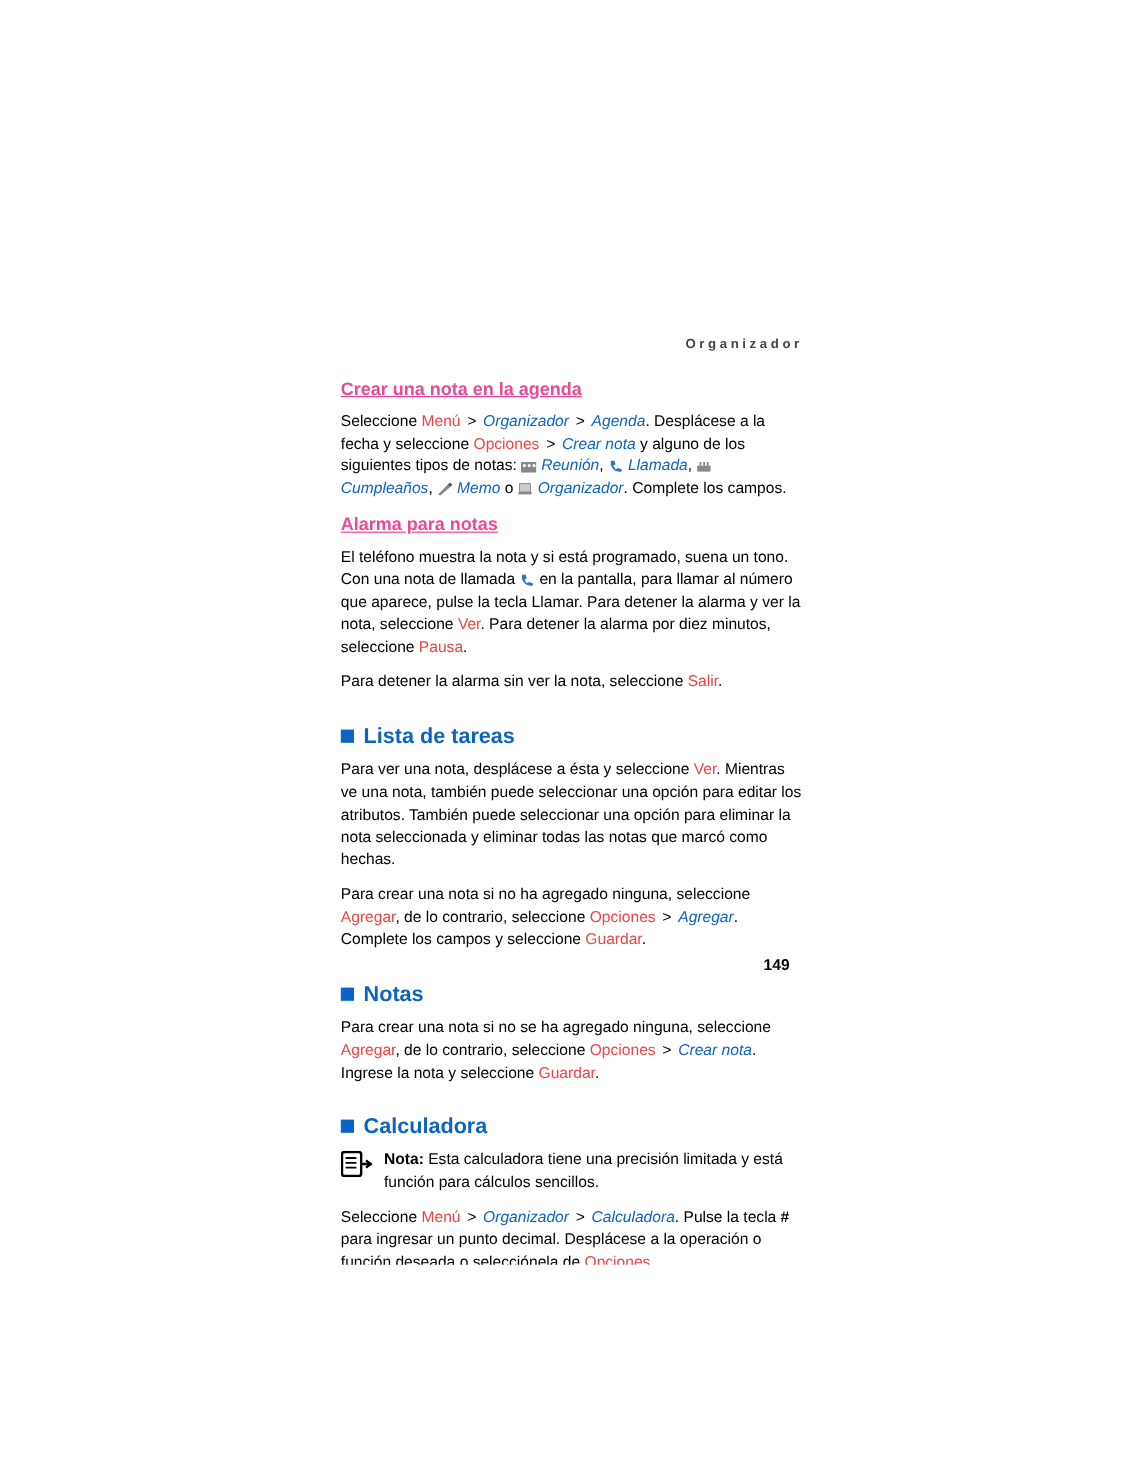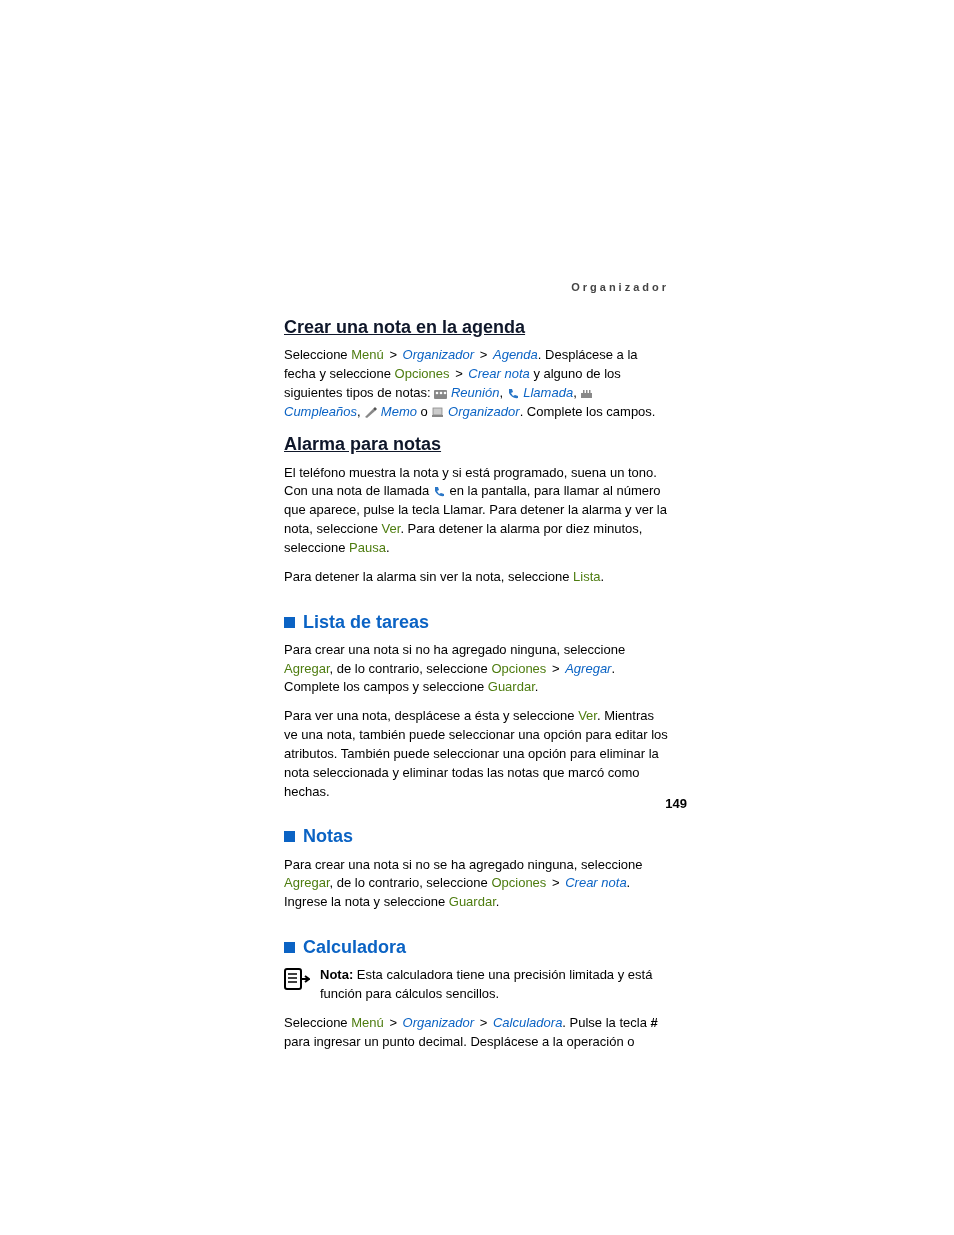--- a/index.html
+++ b/index.html
@@ -20,51 +20,51 @@
   }
   .running-head {
     text-align: right;
     font-size: 11px;
     letter-spacing: 3px;
     color: #444;
     font-weight: bold;
     margin-bottom: 18px;
   }
   h3.underline {
-    font-size: 18px;
+    font-size: 15px;
     font-weight: bold;
     text-decoration: underline;
     margin: 0 0 6px 0;
-    color: #0f172a;
+    color: #ec4899;
   }
   h2.section {
     color: #0b63c4;
     font-size: 18px;
     font-weight: bold;
     margin: 22px 0 6px 0;
   }
   .sq {
     display: inline-block;
     width: 11px;
     height: 11px;
     background: #0b63c4;
     margin-right: 8px;
     vertical-align: 0px;
   }
   p {
     margin: 0 0 10px 0;
     text-align: left;
   }
-  .link { color: #4d7c0f; }
+  .link { color: #ef4444; }
   .em { font-style: italic; color: #0b63c4; }
   .bold { font-weight: bold; }
   .page-num {
     position: absolute;
     bottom: 240px;
-    right: 267px;
+    right: 296px;
     font-weight: bold;
     font-size: 13px;
   }
   .ico {
     display: inline-block;
     vertical-align: -2px;
     width: 13px;
     height: 11px;
   }
   .note-row {
@@ -123,31 +123,31 @@
     <span class="em">Organizador</span><span>. Complete los campos.</span>
   </p>
 
   <h3 class="underline" style="">Alarma para notas</h3>
   <p>
     <span>El teléfono muestra la nota y si está programado, suena un tono. Con una nota de llamada </span><svg class="ico" viewBox="0 0 13 11">
         <path d="M2 1 L5 1 L6 4 L4 5 L6 8 L8 7 L11 8 L11 10 Q5 11 2 5 Z" fill="#2b77c7"></path>
       </svg><span> en la pantalla, para llamar al número que aparece, pulse la tecla Llamar. Para detener la alarma y ver la nota, seleccione </span><span class="link">Ver</span><span>. Para detener la alarma por diez minutos, seleccione </span><span class="link">Pausa</span><span>.</span>
   </p>
   <p>
-    <span>Para detener la alarma sin ver la nota, seleccione </span><span class="link">Lista</span><span>.</span>
+    <span>Para detener la alarma sin ver la nota, seleccione </span><span class="link">Salir</span><span>.</span>
   </p>
 
   <h2 class="section"><span class="sq"></span><span>Lista de tareas</span></h2>
   <p>
+    <span>Para ver una nota, desplácese a ésta y seleccione </span><span class="link">Ver</span><span>. Mientras ve una nota, también puede seleccionar una opción para editar los atributos. También puede seleccionar una opción para eliminar la nota seleccionada y eliminar todas las notas que marcó como hechas.</span>
+  </p>
+  <p>
     <span>Para crear una nota si no ha agregado ninguna, seleccione </span><span class="link">Agregar</span><span>, de lo contrario, seleccione </span><span class="link">Opciones</span>
     <span class="gt">&gt;</span>
     <span class="em">Agregar</span><span>. Complete los campos y seleccione </span><span class="link">Guardar</span><span>.</span>
-  </p>
-  <p>
-    <span>Para ver una nota, desplácese a ésta y seleccione </span><span class="link">Ver</span><span>. Mientras ve una nota, también puede seleccionar una opción para editar los atributos. También puede seleccionar una opción para eliminar la nota seleccionada y eliminar todas las notas que marcó como hechas.</span>
   </p>
 
   <h2 class="section"><span class="sq"></span><span>Notas</span></h2>
   <p>
     <span>Para crear una nota si no se ha agregado ninguna, seleccione </span><span class="link">Agregar</span><span>, de lo contrario, seleccione </span><span class="link">Opciones</span>
     <span class="gt">&gt;</span>
     <span class="em">Crear nota</span><span>. Ingrese la nota y seleccione </span><span class="link">Guardar</span><span>.</span>
   </p>
 
   <h2 class="section"><span class="sq"></span><span>Calculadora</span></h2>

